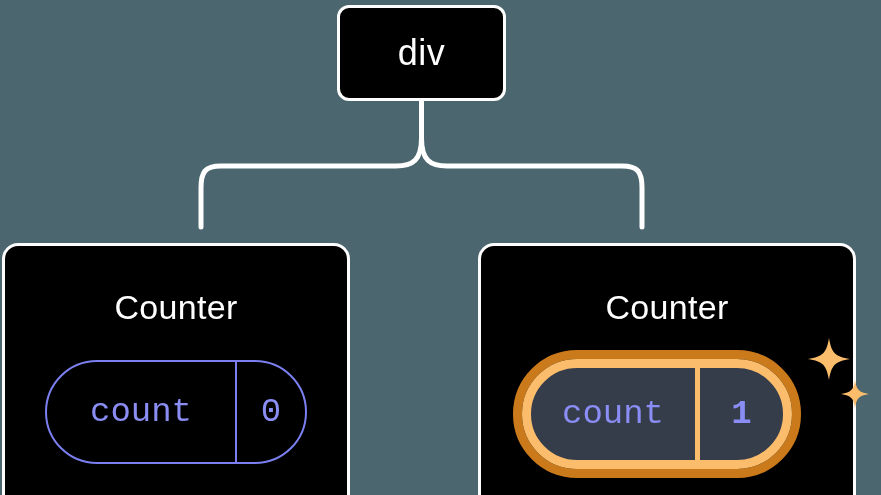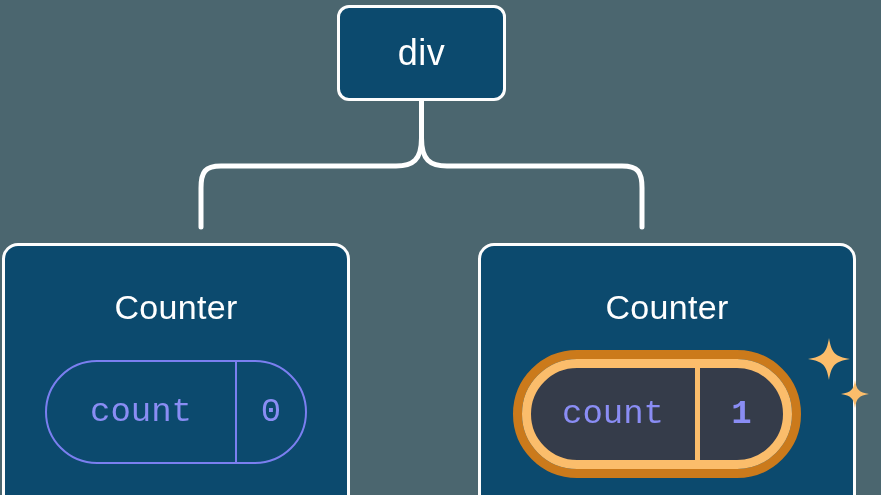--- a/index.html
+++ b/index.html
@@ -26,21 +26,21 @@
     top: 0;
     width: 881px;
     height: 495px;
     pointer-events: none;
   }
 
   
   .node {
     position: absolute;
     box-sizing: border-box;
-    background: #0c4a6e;
+    background: #000000;
     border: 3px solid #fdfdfd;
     border-radius: 14px;
   }
 
   
   .node-root {
     left: 337px;
     top: 5px;
     width: 169px;
     height: 96px;

